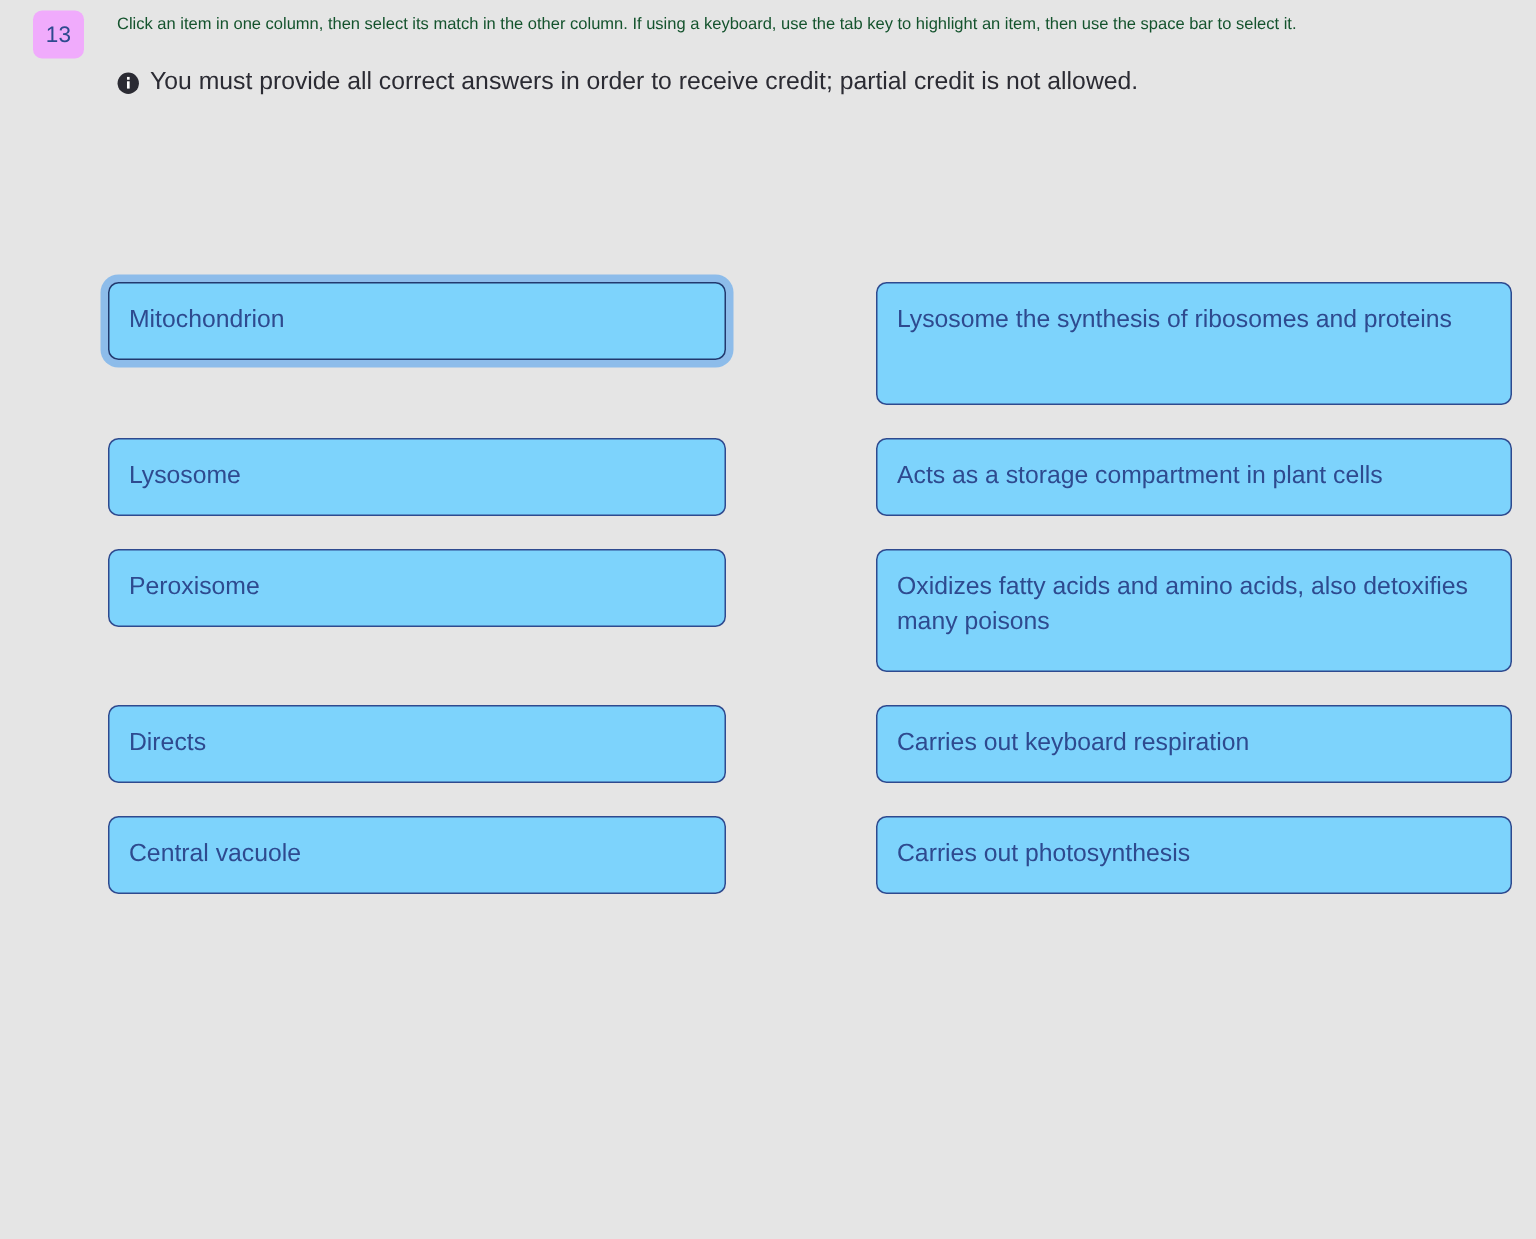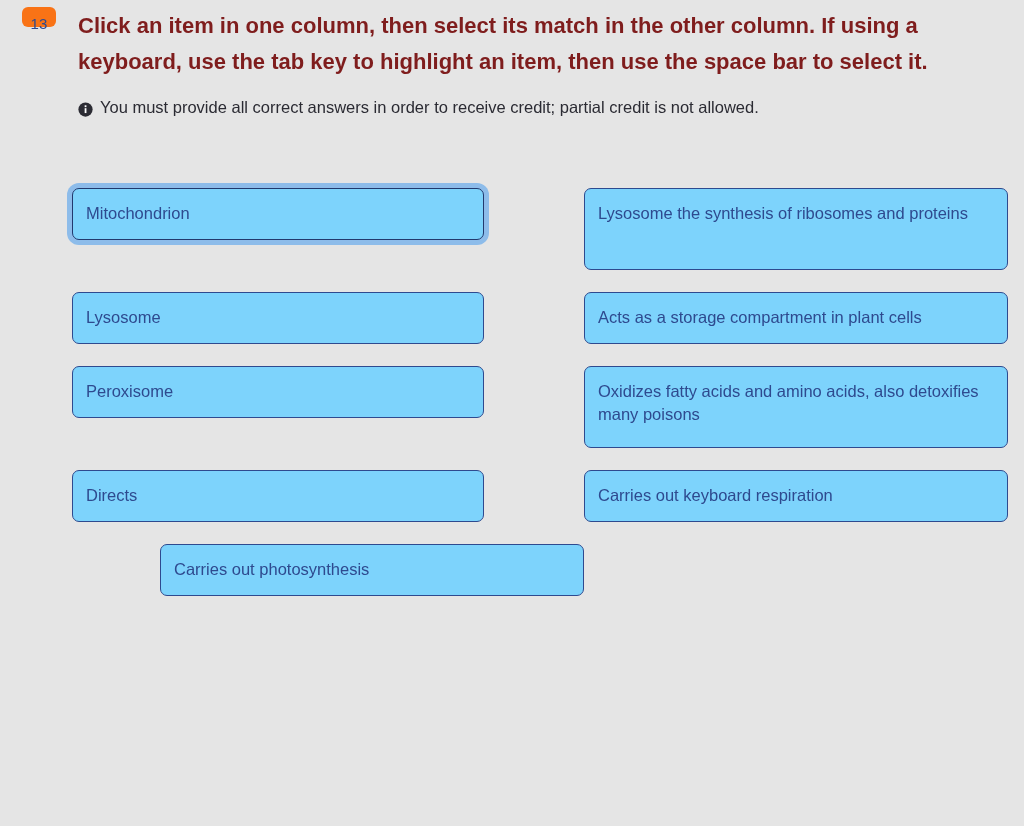--- a/index.html
+++ b/index.html
@@ -26,37 +26,36 @@
   .header {
     position: relative;
     padding: 8px 20px 0 78px;
   }
 
   .qnum-badge {
     position: absolute;
     left: 22px;
     top: 7px;
     width: 34px;
-    height: 20px;
-    background: #f97316;
+    height: 32px;
+    background: #f0abfc;
     border-radius: 6px;
     color: #2e4a8f;
     font-size: 15px;
     line-height: 34px;
     text-align: center;
     letter-spacing: 0.2px;
   }
 
   .instructions {
-    color: #7f1d1d;
-    font-size: 22px;
+    color: #14532d;
+    font-size: 11px;
     line-height: 1.62;
     margin: 0;
     max-width: 930px;
-    font-weight: bold;
   }
 
   .prompt {
     color: #2b2b33;
     font-size: 16.5px;
     line-height: 1.5;
     margin: 31px 0 0 0;
   }
 
   .credit-note {
@@ -211,20 +210,25 @@
           </div>
         </div>
         <div class="col-spacer"></div>
         <div class="col-right">
           <div class="option">
             <span class="option-text">Carries out keyboard respiration</span>
           </div>
         </div>
       </div>
       <div class="match-row">
+        <div class="col-left">
+          <div class="option">
+            <span class="option-text">Central vacuole</span>
+          </div>
+        </div>
         <div class="col-spacer"></div>
         <div class="col-right">
           <div class="option">
             <span class="option-text">Carries out photosynthesis</span>
           </div>
         </div>
       </div>
     </div>
 
 </div>

